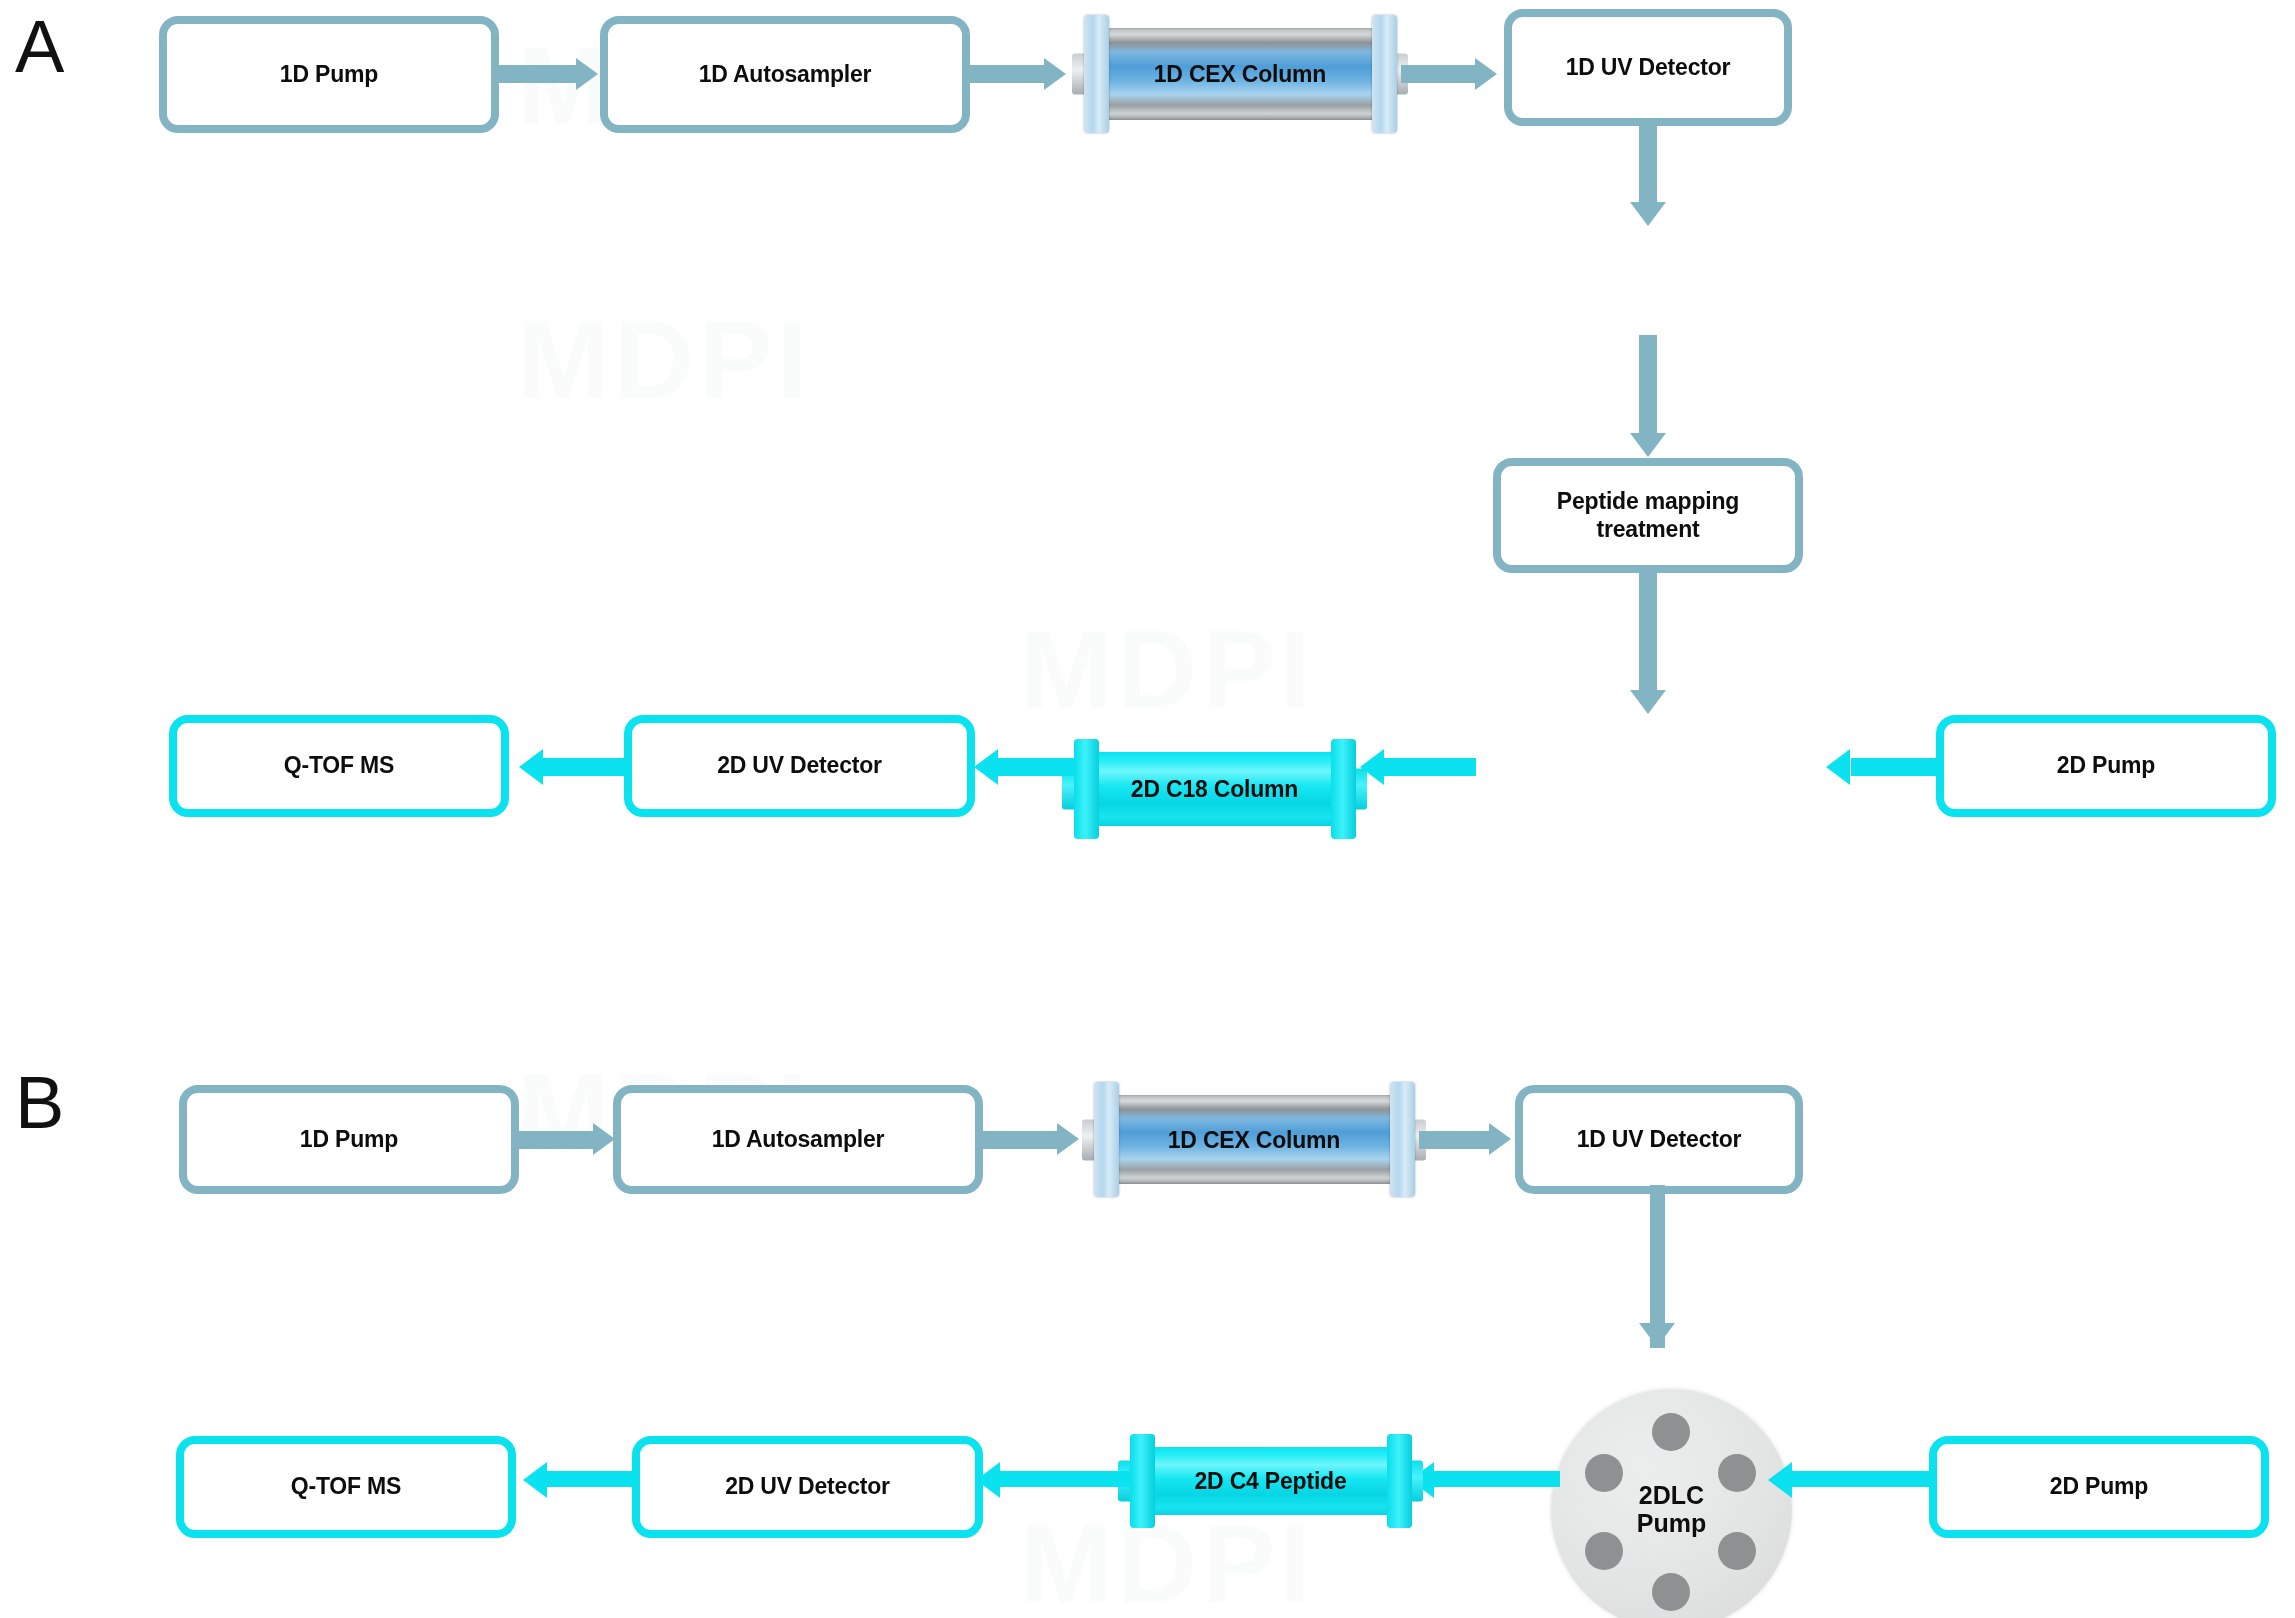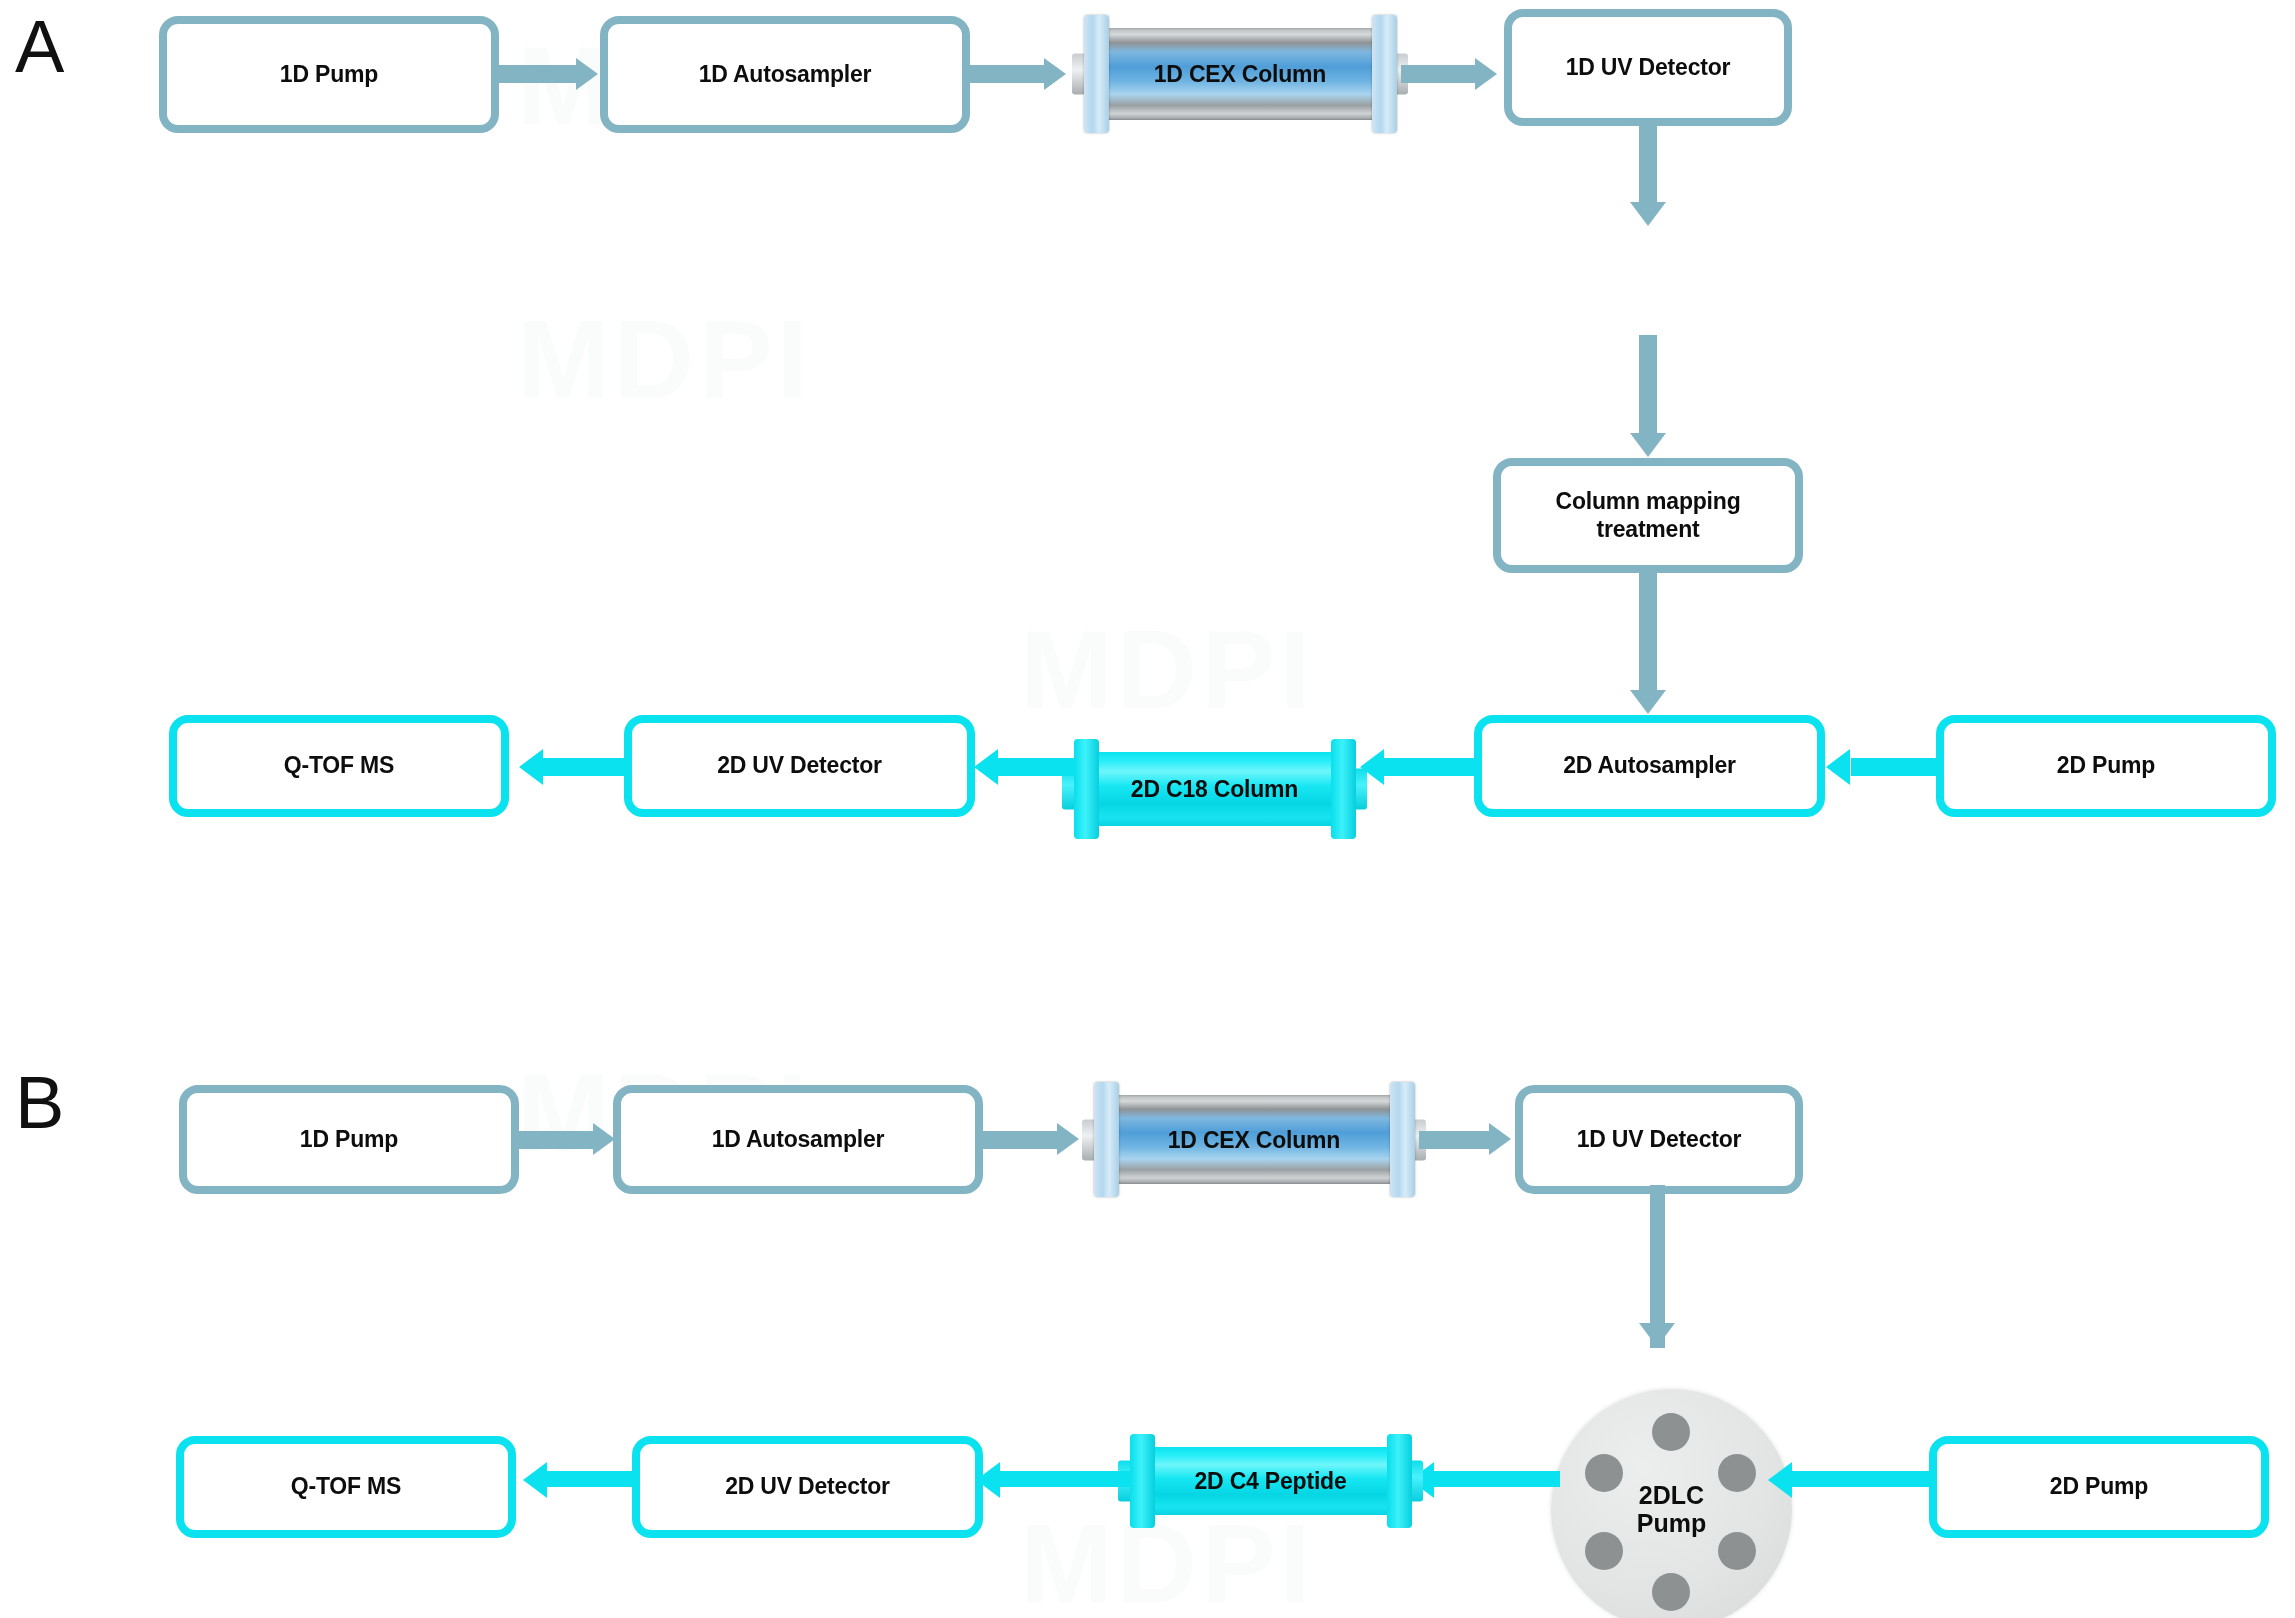--- a/index.html
+++ b/index.html
@@ -125,30 +125,27 @@
   </div>
 
   <div class="line teal" style="left:1639px;top:126px;width:18px;height:78px;"></div>
   <div class="arrowhead ah-down teal" style="left:1630px;top:202px;"></div>
 
 
   <div class="line teal" style="left:1639px;top:335px;width:18px;height:100px;"></div>
   <div class="arrowhead ah-down teal" style="left:1630px;top:433px;"></div>
 
   <div class="node teal" style="left:1493px;top:458px;width:310px;height:115px;flex-direction:column;">
-    <span>Column mapping</span>
+    <span>Peptide mapping</span>
     <span>treatment</span>
   </div>
 
   <div class="line teal" style="left:1639px;top:573px;width:18px;height:118px;"></div>
   <div class="arrowhead ah-down teal" style="left:1630px;top:690px;"></div>
 
-  <div class="node cyan" style="left:1474px;top:715px;width:351px;height:102px;">
-    <span>2D Autosampler</span>
-  </div>
 
   <div class="node cyan" style="left:1936px;top:715px;width:340px;height:102px;">
     <span>2D Pump</span>
   </div>
 
   <div class="line cyan" style="left:1851px;top:758px;width:87px;height:18px;"></div>
   <div class="arrowhead ah-left cyan" style="left:1826px;top:749px;"></div>
 
   <div class="line cyan" style="left:1384px;top:758px;width:92px;height:18px;"></div>
   <div class="arrowhead ah-left cyan" style="left:1360px;top:749px;"></div>

